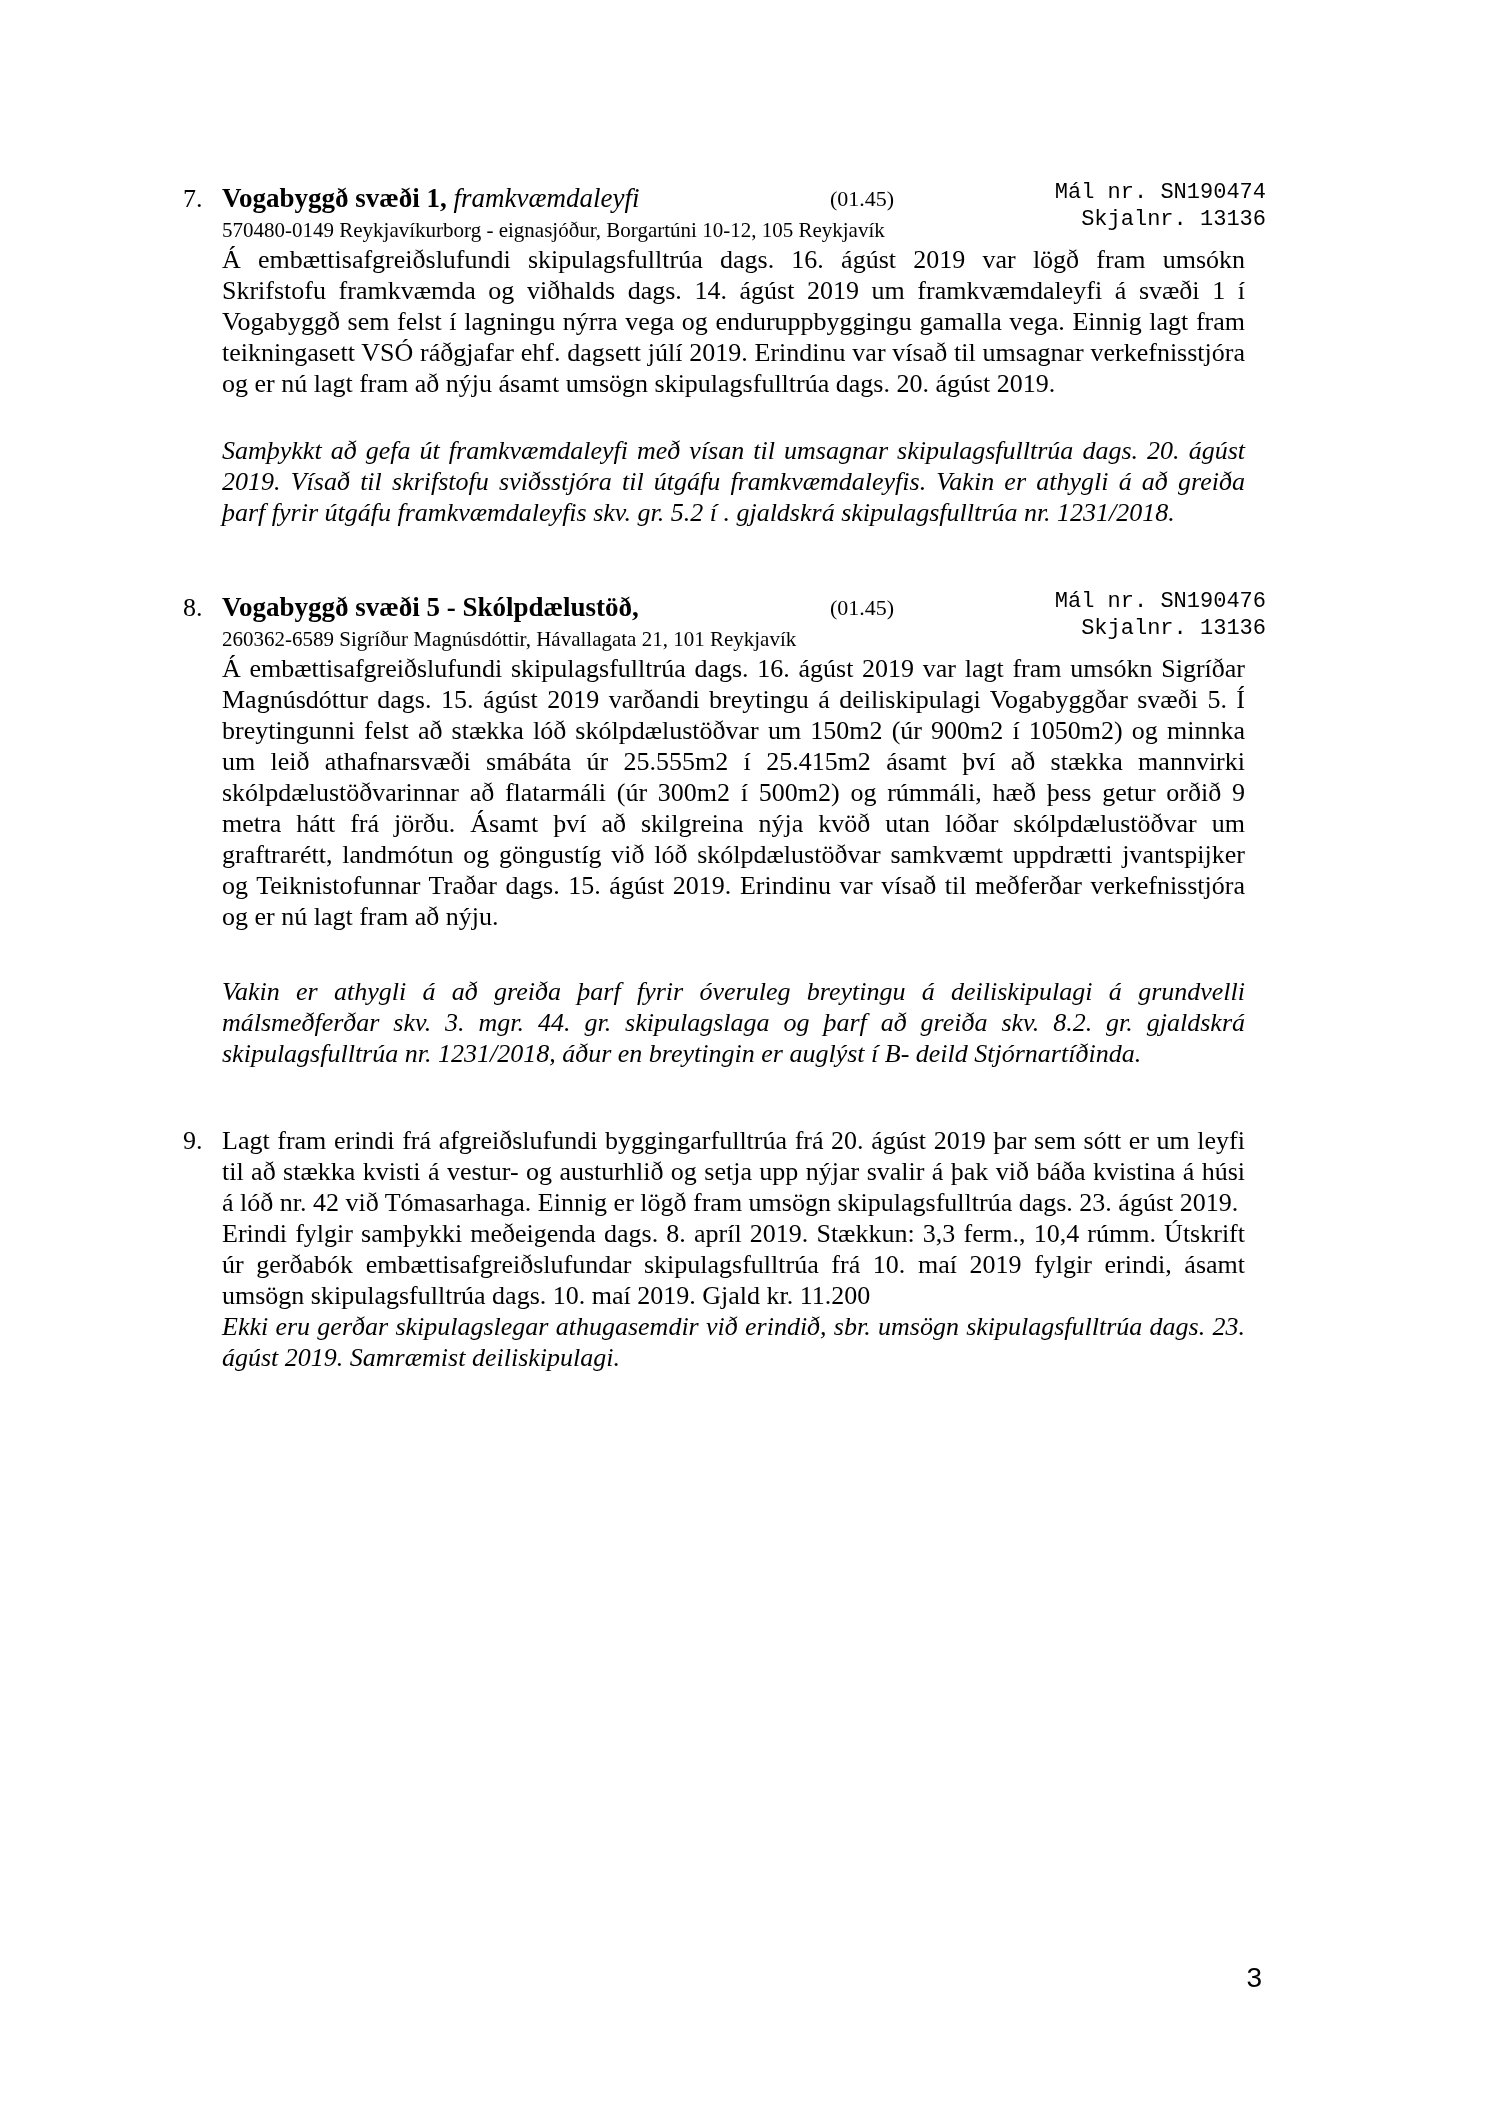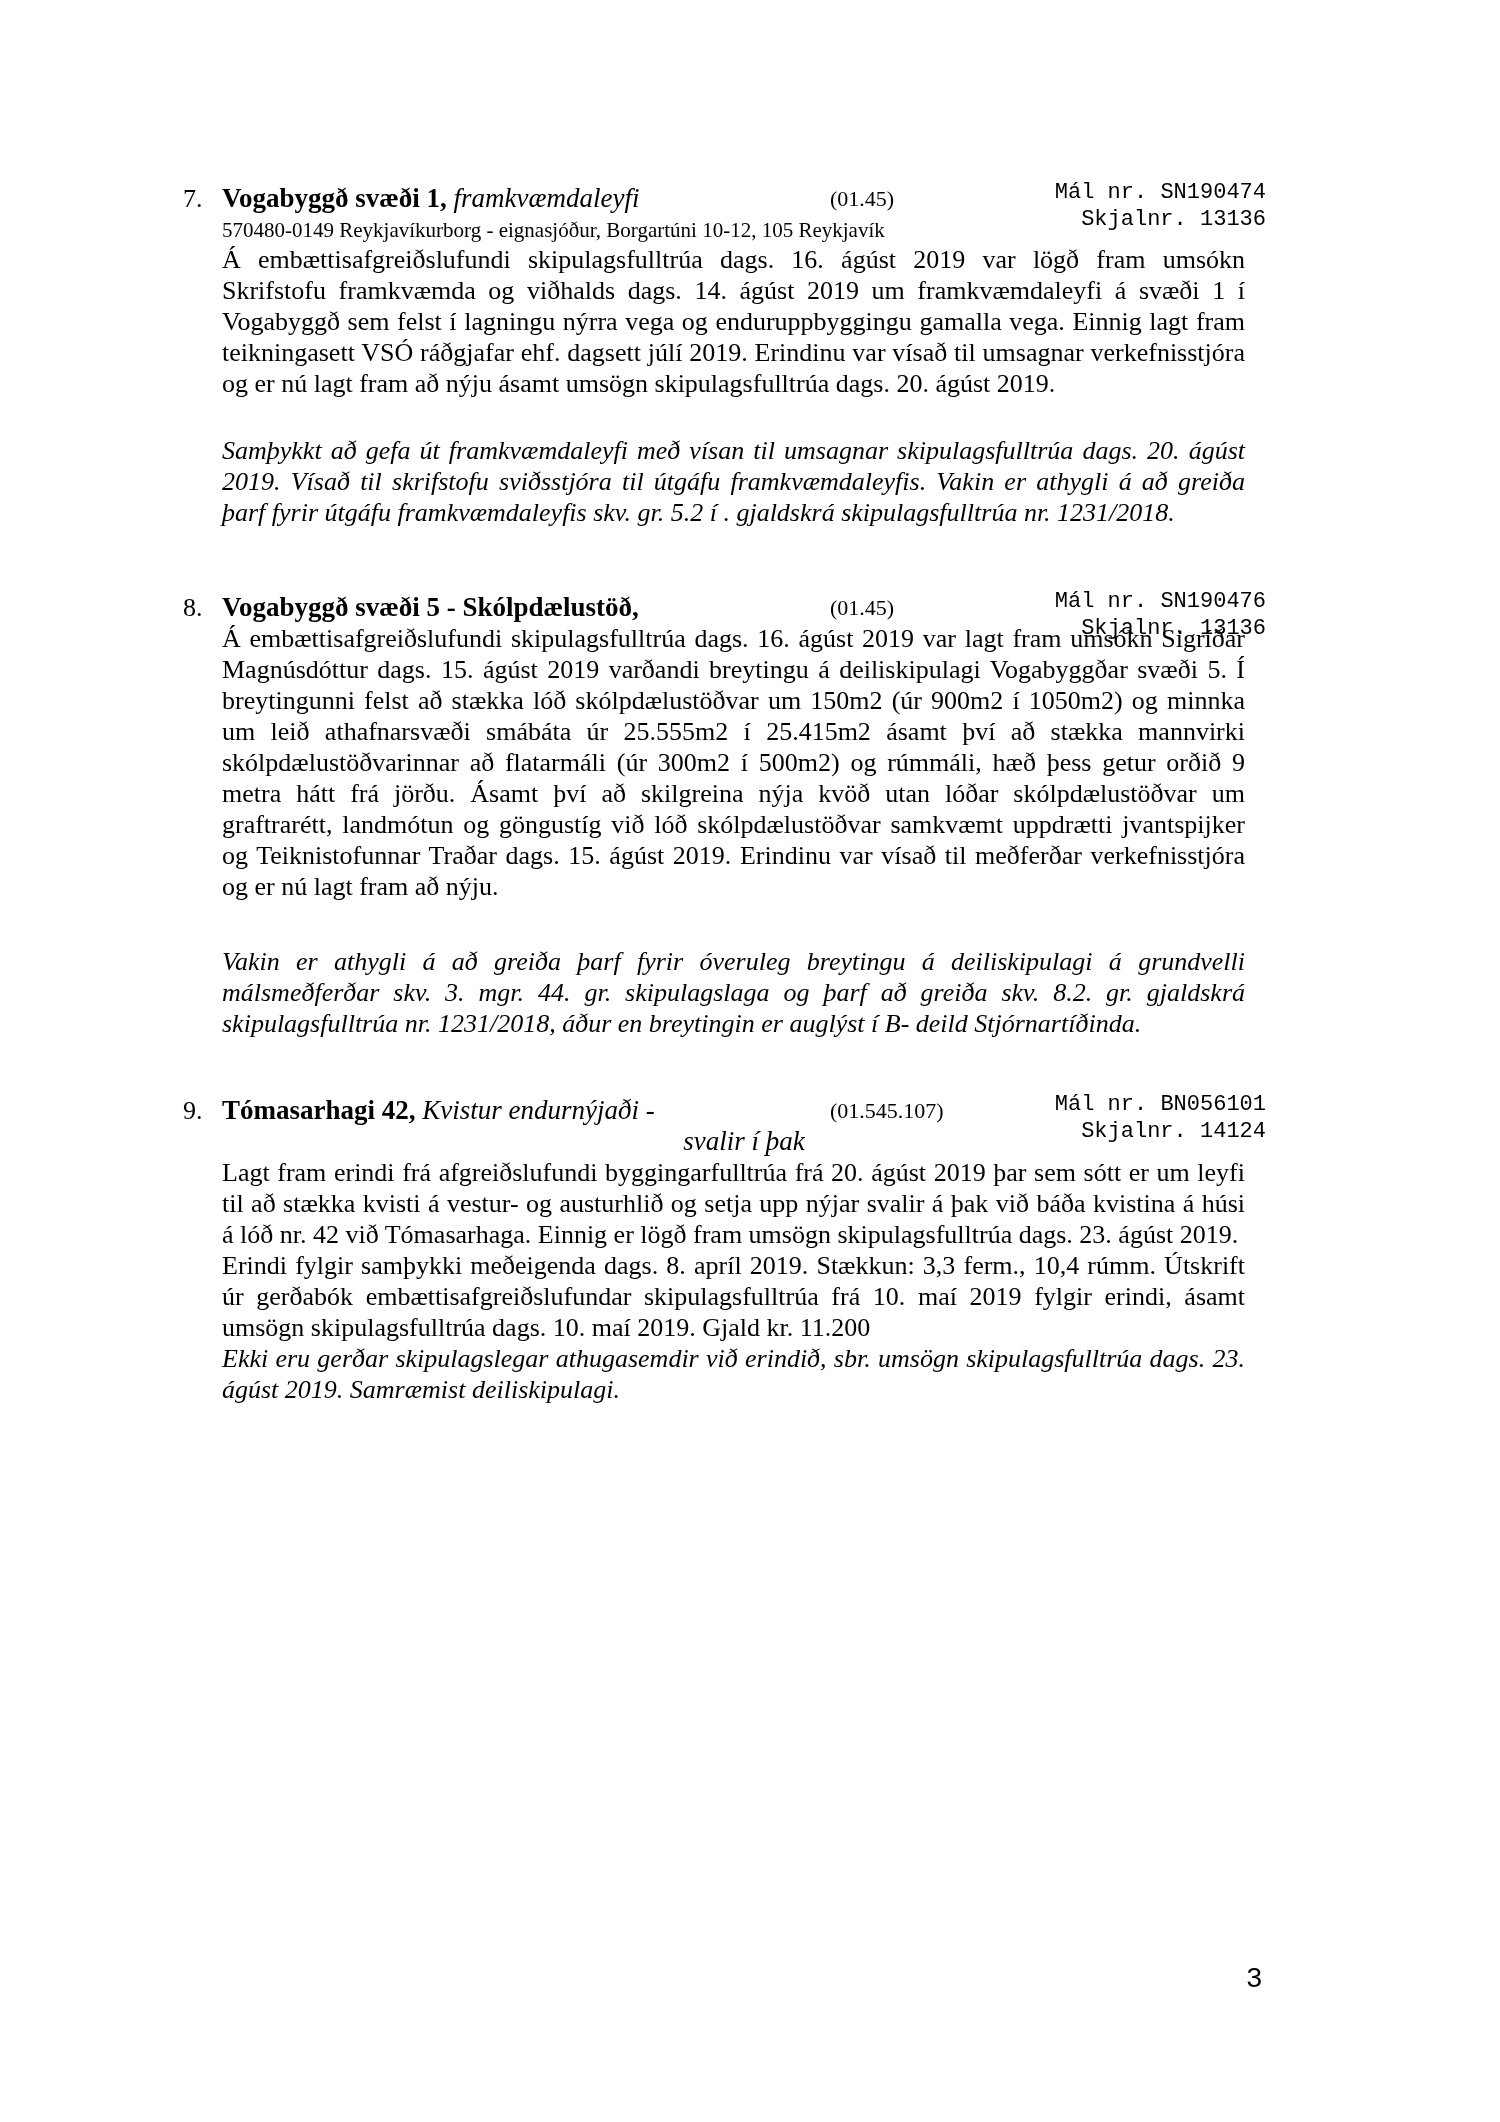--- a/index.html
+++ b/index.html
@@ -105,40 +105,29 @@
       <div class="hdr">
         <div class="hdr-line">
           <span class="hdr-title-bold">Vogabyggð svæði 5 - Skólpdælustöð,</span>
         </div>
         <div class="hdr-code">(01.45)</div>
         <div class="hdr-case">
           <div>Mál nr. SN190476</div>
           <div>Skjalnr. 13136</div>
         </div>
       </div>
+      <div class="owner">260362-6589 Sigríður Magnúsdóttir, Hávallagata 21, 101 Reykjavík</div>
       <div class="para">Á embættisafgreiðslufundi skipulagsfulltrúa dags. 16. ágúst 2019 var lagt fram umsókn Sigríðar Magnúsdóttur dags. 15. ágúst 2019 varðandi breytingu á deiliskipulagi Vogabyggðar svæði 5. Í breytingunni felst að stækka lóð skólpdælustöðvar um 150m2 (úr 900m2 í 1050m2) og minnka um leið athafnarsvæði smábáta úr 25.555m2 í 25.415m2 ásamt því að stækka mannvirki skólpdælustöðvarinnar að flatarmáli (úr 300m2 í 500m2) og rúmmáli, hæð þess getur orðið 9 metra hátt frá jörðu. Ásamt því að skilgreina nýja kvöð utan lóðar skólpdælustöðvar um graftrarétt, landmótun og göngustíg við lóð skólpdælustöðvar samkvæmt uppdrætti jvantspijker og Teiknistofunnar Traðar dags. 15. ágúst 2019. Erindinu var vísað til meðferðar verkefnisstjóra og er nú lagt fram að nýju.</div>
       <div class="para italic gap-decision-8">Vakin er athygli á að greiða þarf fyrir óveruleg breytingu á deiliskipulagi á grundvelli málsmeðferðar skv. 3. mgr. 44. gr. skipulagslaga og þarf að greiða skv. 8.2. gr. gjaldskrá skipulagsfulltrúa nr. 1231/2018, áður en breytingin er auglýst í B- deild Stjórnartíðinda.</div>
     </div>
   </div>
 
   <div class="item item-9">
     <div class="item-num">9.</div>
     <div class="item-content">
-      <div class="hdr">
-        <div class="hdr-line">
-          <span class="hdr-title-bold">Tómasarhagi 42,</span>
-          <span class="hdr-title-italic">Kvistur endurnýjaði -</span>
-        </div>
-        <div class="hdr-line hdr-title-italic">svalir í þak</div>
-        <div class="hdr-code">(01.545.107)</div>
-        <div class="hdr-case">
-          <div>Mál nr. BN056101</div>
-          <div>Skjalnr. 14124</div>
-        </div>
-      </div>
       <div class="para">Lagt fram erindi frá afgreiðslufundi byggingarfulltrúa frá 20. ágúst 2019 þar sem sótt er um leyfi til að stækka kvisti á vestur- og austurhlið og setja upp nýjar svalir á þak við báða kvistina á húsi á lóð nr. 42 við Tómasarhaga. Einnig er lögð fram umsögn skipulagsfulltrúa dags. 23. ágúst 2019.</div>
       <div class="para">Erindi fylgir samþykki meðeigenda dags. 8. apríl 2019. Stækkun: 3,3 ferm., 10,4 rúmm. Útskrift úr gerðabók embættisafgreiðslufundar skipulagsfulltrúa frá 10. maí 2019 fylgir erindi, ásamt umsögn skipulagsfulltrúa dags. 10. maí 2019. Gjald kr. 11.200</div>
       <div class="para italic">Ekki eru gerðar skipulagslegar athugasemdir við erindið, sbr. umsögn skipulagsfulltrúa dags. 23. ágúst 2019. Samræmist deiliskipulagi.</div>
     </div>
   </div>
 
   <div class="page-number">3</div>
 </div>
 
 </body></html>

